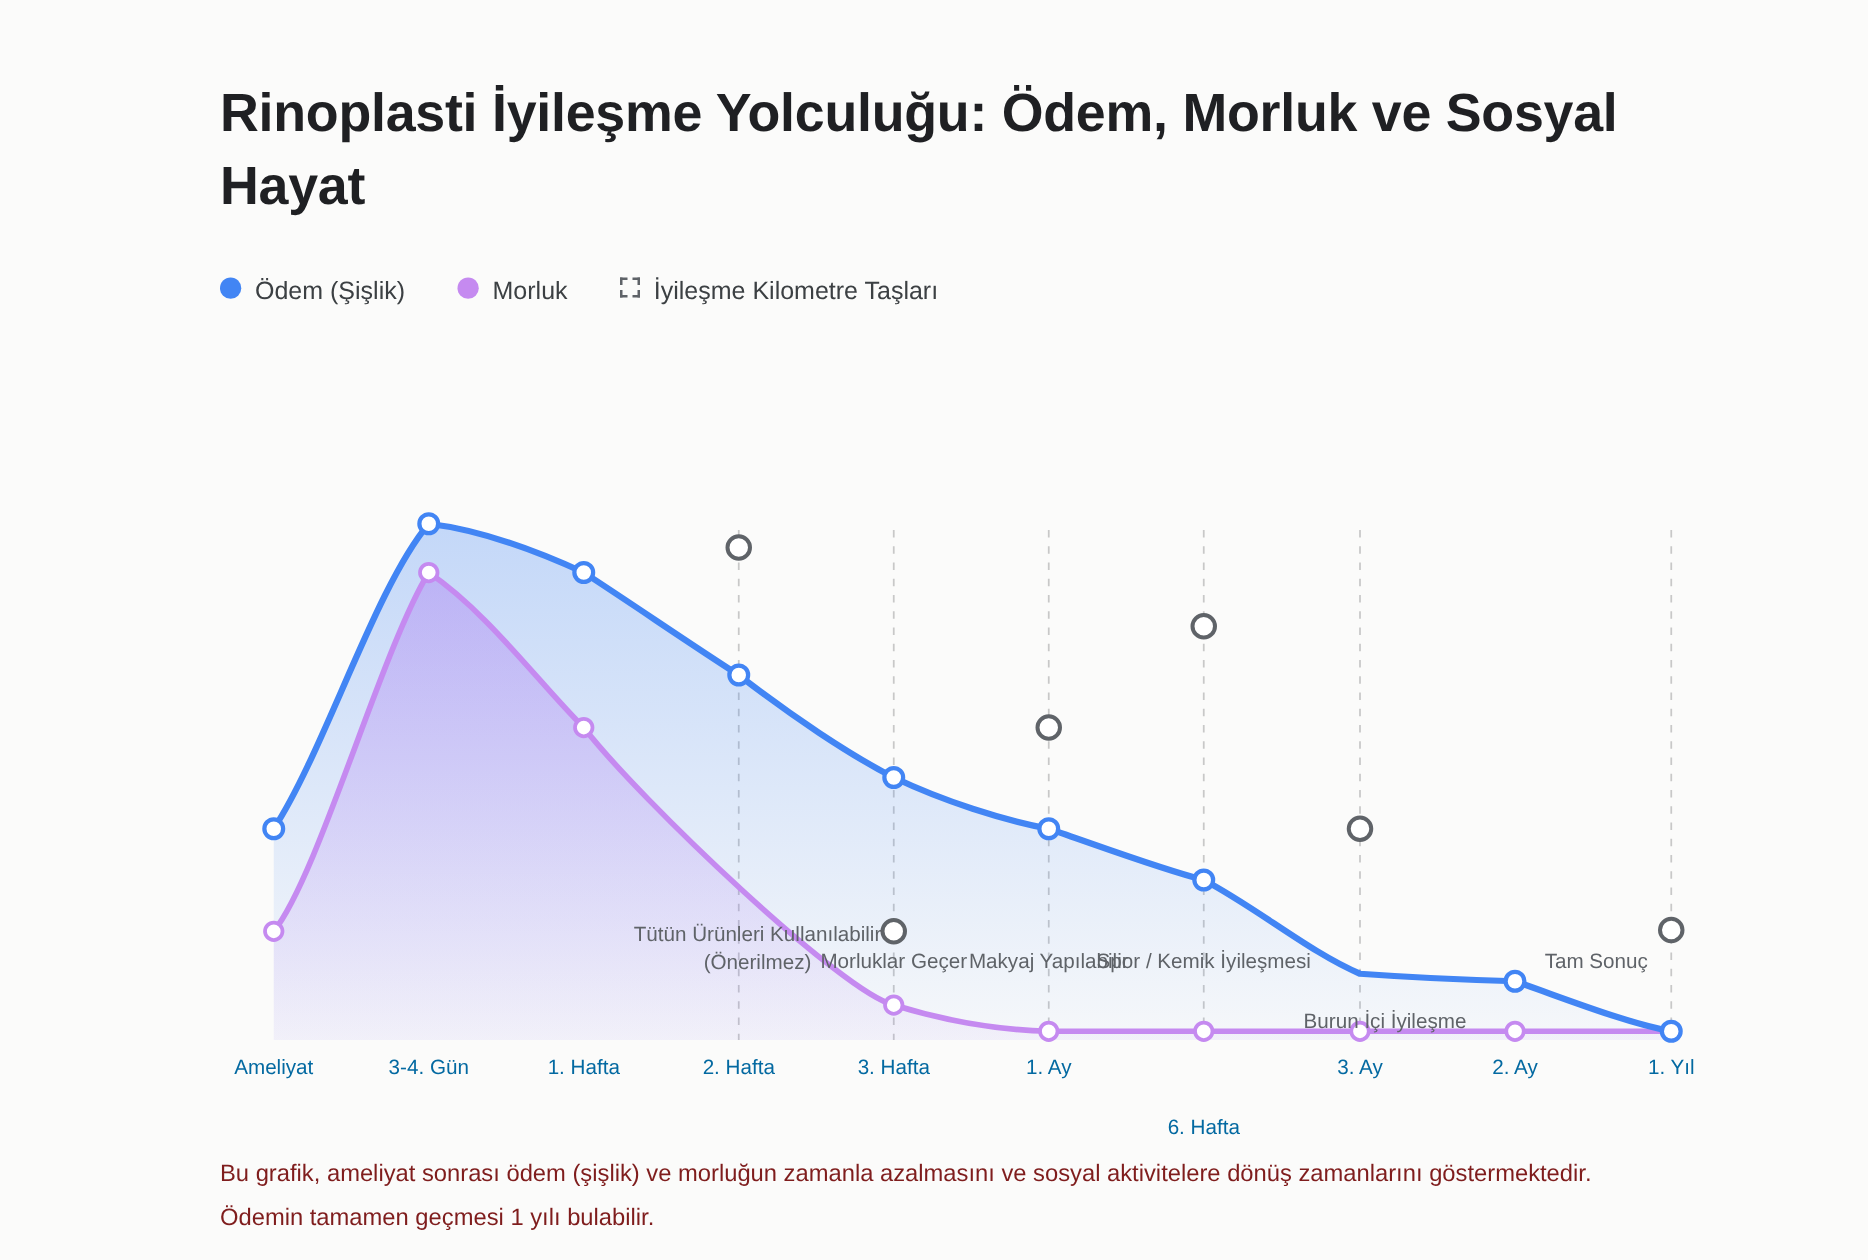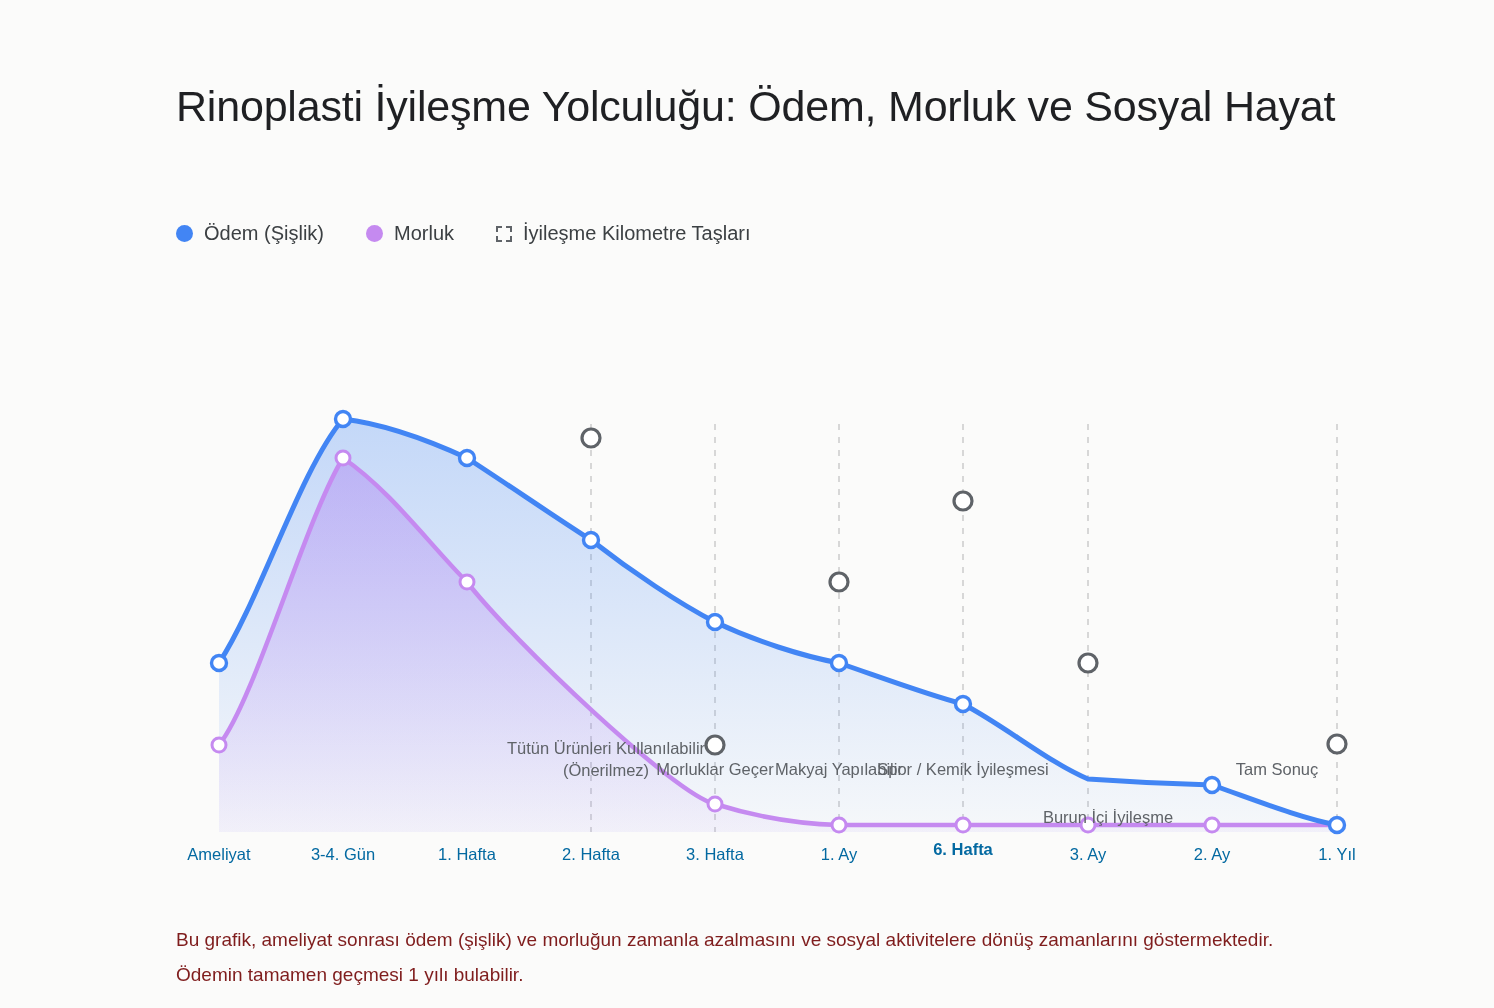--- a/index.html
+++ b/index.html
@@ -6,30 +6,30 @@
   body{
     width:1494px;height:1008px;
     background:#fbfbfa;
     font-family:"Liberation Sans", sans-serif;
     color:#202124;
     overflow:hidden;
   }
   .page{position:relative;width:1494px;height:1008px;}
 
   .title{
-    position:absolute;left:176px;top:77px;width:1160px;
-    font-size:43px;line-height:58px;font-weight:400;color:#1f2023;
+    position:absolute;left:176px;top:62px;width:1160px;
+    font-size:43px;line-height:58px;font-weight:700;color:#1f2023;
     letter-spacing:-0.2px;
   }
 
   .legend{
     position:absolute;left:176px;top:222px;
     display:flex;align-items:center;gap:42px;
   }
-  .legend-item{display:flex;align-items:center;gap:11px;}
+  .legend-item{display:flex;align-items:flex-start;gap:11px;}
   .legend-dot{width:17px;height:17px;border-radius:50%;display:block;}
   .legend-square{
     width:16px;height:16px;border:2px dashed #5f6368;
     display:block;box-sizing:border-box;
   }
   .legend-label{font-size:20px;color:#3c4043;white-space:nowrap;}
 
   .plot{position:absolute;left:0;top:0;width:1494px;height:1008px;}
   svg.chart{position:absolute;left:0;top:0;}
 
@@ -158,21 +158,21 @@
     <div class="mlabel" style="left:963px;top:758px;">Spor / Kemik İyileşmesi</div>
     <div class="mlabel" style="left:1108px;top:758px;margin-top:48px;">Burun İçi İyileşme</div>
     <div class="mlabel" style="left:1277px;top:758px;">Tam Sonuç</div>
 
     <div class="xlabel" style="left:219px;top:845px;">Ameliyat</div>
     <div class="xlabel" style="left:343px;top:845px;">3-4. Gün</div>
     <div class="xlabel" style="left:467px;top:845px;">1. Hafta</div>
     <div class="xlabel" style="left:591px;top:845px;">2. Hafta</div>
     <div class="xlabel" style="left:715px;top:845px;">3. Hafta</div>
     <div class="xlabel" style="left:839px;top:845px;">1. Ay</div>
-    <div class="xlabel" style="left:963px;top:840px;font-weight:bold;">6. Hafta</div>
+    <div class="xlabel" style="left:963px;top:893px;">6. Hafta</div>
     <div class="xlabel" style="left:1088px;top:845px;">3. Ay</div>
     <div class="xlabel" style="left:1212px;top:845px;">2. Ay</div>
     <div class="xlabel" style="left:1337px;top:845px;">1. Yıl</div>
   </div>
 
   <div class="caption">Bu grafik, ameliyat sonrası ödem (şişlik) ve morluğun zamanla azalmasını ve sosyal aktivitelere dönüş zamanlarını göstermektedir. Ödemin tamamen geçmesi 1 yılı bulabilir.</div>
 
 </div>
 
 </body></html>

